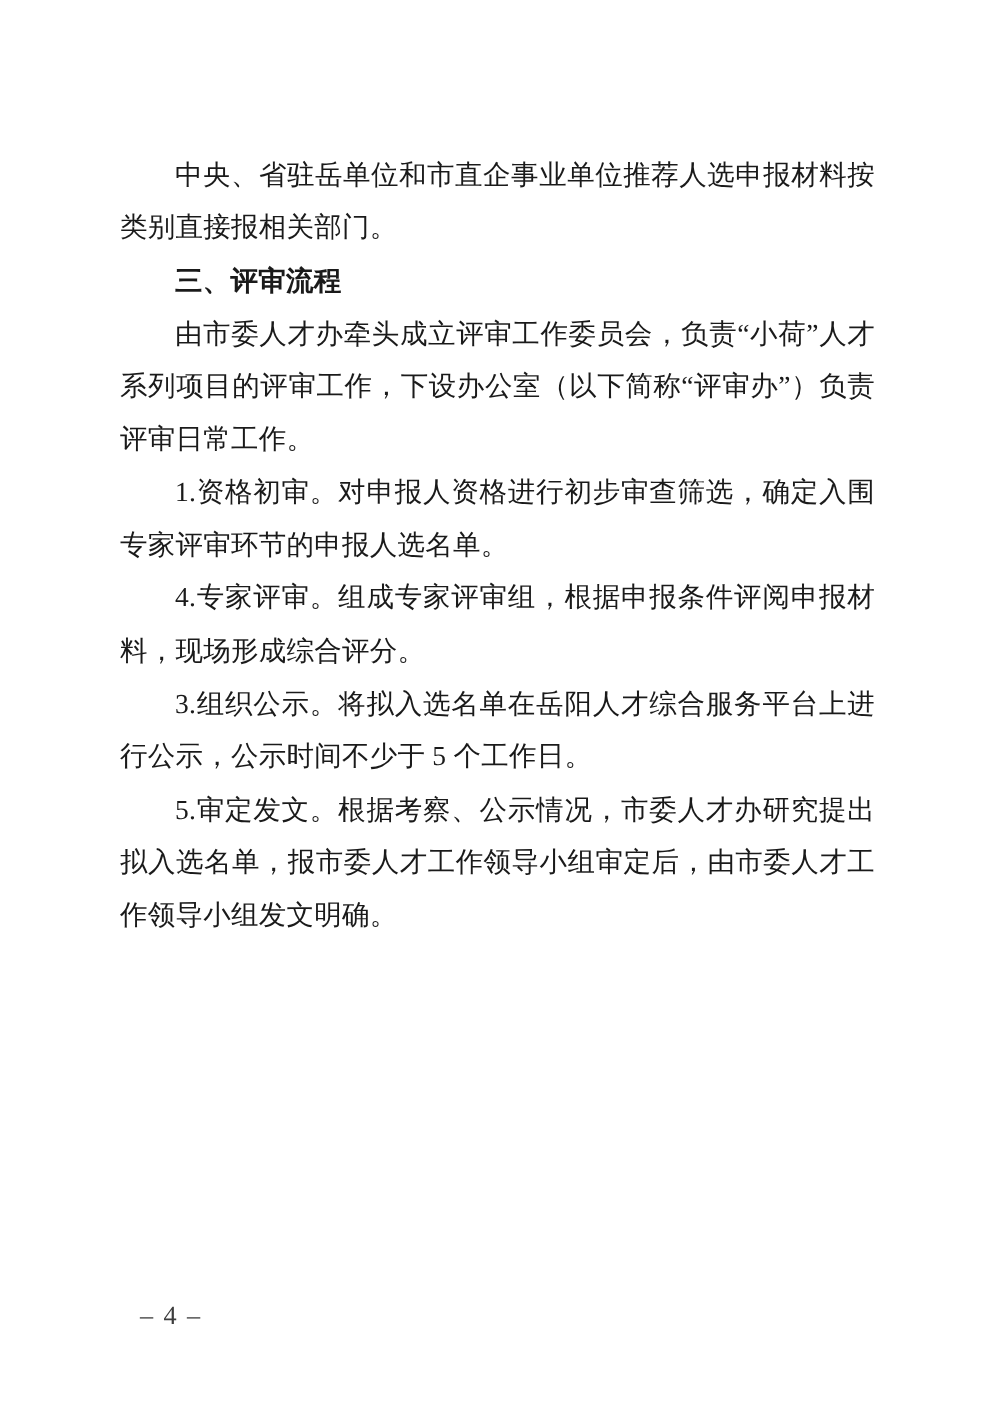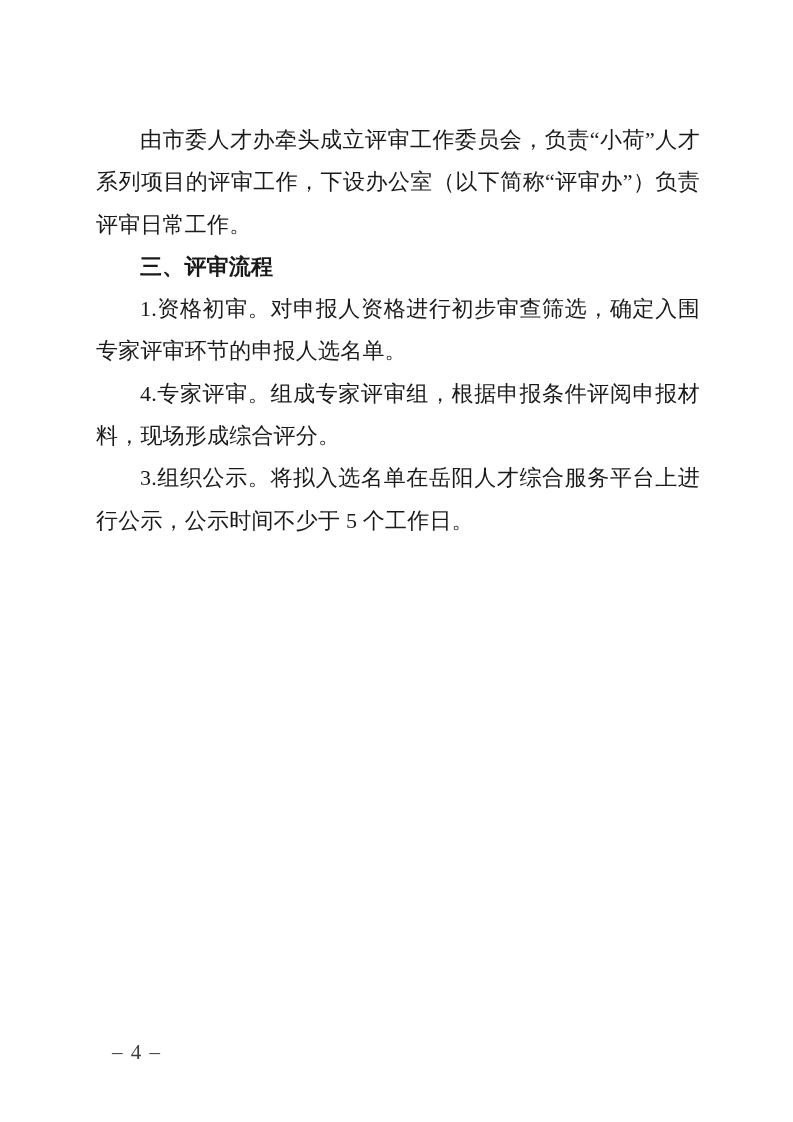--- a/index.html
+++ b/index.html
@@ -50,31 +50,33 @@
     letter-spacing: 1.5px;
     font-family: "Liberation Serif", "DejaVu Serif", serif;
   }
 </style>
 </head>
 <body>
 
 <div class="page">
   <div class="content">
 
+    <p class="para body"><span>中央、省驻岳单位和市直企事业单位推荐人选申报材料按类别直接报相关部门。</span></p>
+
+    <p class="para heading"><span>三、评审流程</span></p>
 
     <p class="para body"><span>由市委人才办牵头成立评审工作委员会，负责“小荷”人才系列项目的评审工作，下设办公室（以下简称“评审办”）负责评审日常工作。</span></p>
-
-    <p class="para heading"><span>三、评审流程</span></p>
 
     <p class="para body"><span class="lead">1.资格初审。</span><span>对申报人资格进行初步审查筛选，确定入围专家评审环节的申报人选名单。</span></p>
 
     <p class="para body"><span class="lead">4.专家评审。</span><span>组成专家评审组，根据申报条件评阅申报材料，现场形成综合评分。</span></p>
 
 
     <p class="para body"><span class="lead">3.组织公示。</span><span>将拟入选名单在岳阳人才综合服务平台上进行公示，公示时间不少于 5 个工作日。</span></p>
 
+    <p class="para body"><span class="lead">5.审定发文。</span><span>根据考察、公示情况，市委人才办研究提出拟入选名单，报市委人才工作领导小组审定后，由市委人才工作领导小组发文明确。</span></p>
 
 
 
   </div>
 
   <div class="page-number">– 4 –</div>
 </div>
 
 </body></html>

